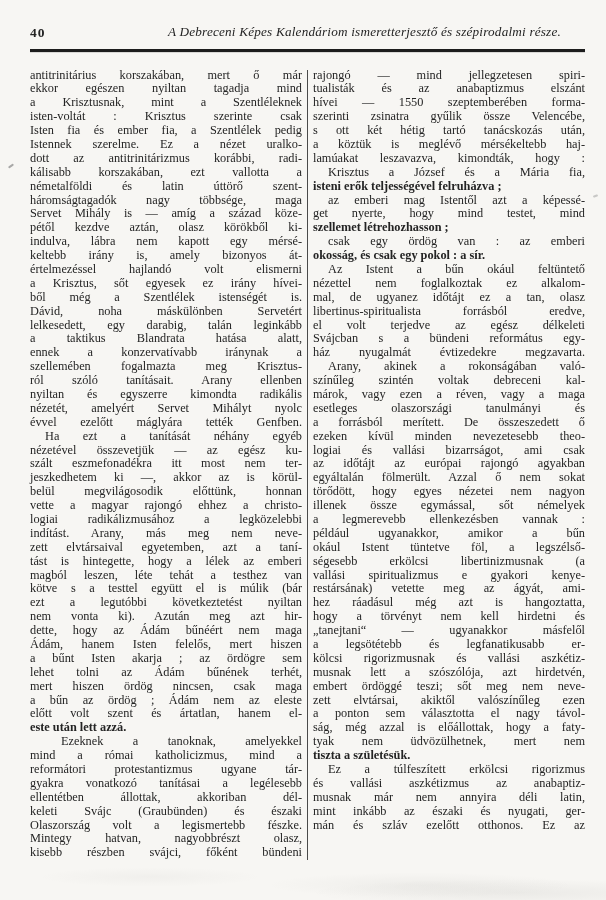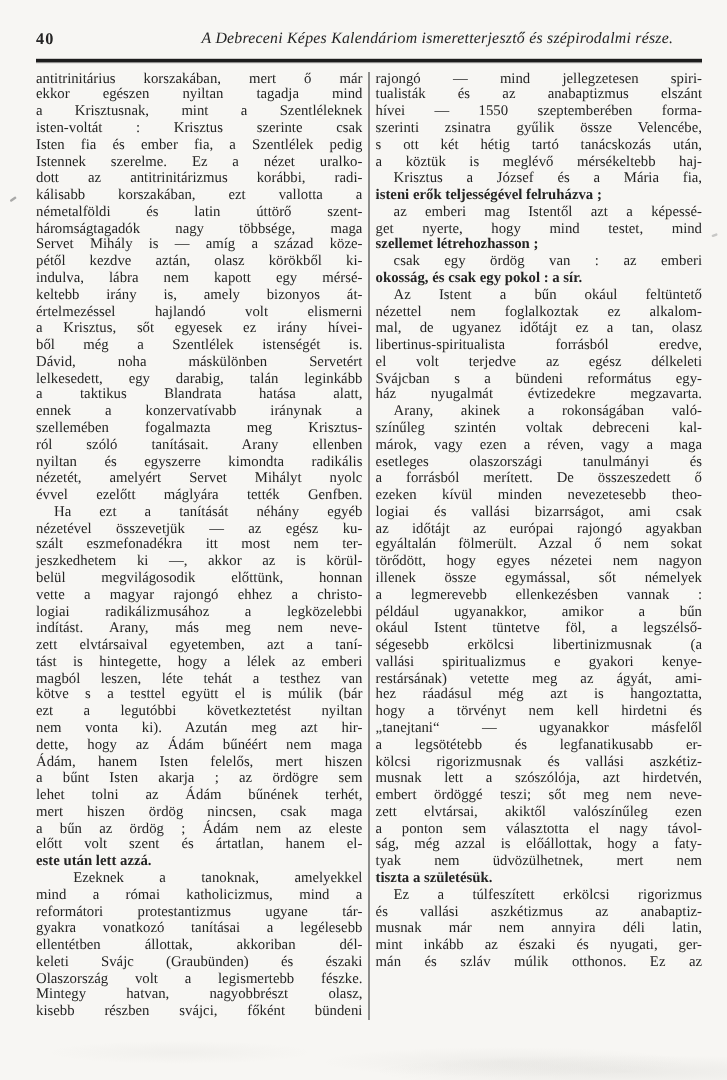--- a/index.html
+++ b/index.html
@@ -30,21 +30,21 @@
     padding-right: 24px;
     white-space: nowrap;
   }
   .rule {
     height: 2.5px;
     background: var(--rule, #1d1d1d);
     margin-top: 5px;
     box-shadow: 0 1px 0 rgba(0,0,0,0.12);
   }
   
-  .cols { display: flex; margin-top: 7px; align-items: stretch; }
+  .cols { display: flex; margin-top: 17px; align-items: stretch; }
   .col { width: 272px; }
   .divider {
     width: 1px;
     background: var(--divider, #4a4a4a);
     margin: 1px 5px 0 5px;
   }
   .line {
     font-size: 12.3px;
     line-height: 13.9px;
     height: 13.9px;
@@ -153,20 +153,21 @@
     <div class="divider"></div>
 
     <div class="col">
 
     <div class="line">rajongó — mind jellegzetesen spiri-</div>
         <div class="line">tualisták és az anabaptizmus elszánt</div>
         <div class="line">hívei — 1550 szeptemberében forma-</div>
         <div class="line">szerinti zsinatra gyűlik össze Velencébe,</div>
         <div class="line">s ott két hétig tartó tanácskozás után,</div>
         <div class="line">a köztük is meglévő mérsékeltebb haj-</div>
+        <div class="line">lamúakat leszavazva, kimondták, hogy :</div>
         <div class="line ind1">Krisztus a József és a Mária fia,</div>
         <div class="line end">isteni erők teljességével felruházva ;</div>
         <div class="line ind1">az emberi mag Istentől azt a képessé-</div>
         <div class="line">get nyerte, hogy mind testet, mind</div>
         <div class="line end">szellemet létrehozhasson ;</div>
         <div class="line ind1">csak egy ördög van : az emberi</div>
         <div class="line end">okosság, és csak egy pokol : a sír.</div>
         <div class="line ind1">Az Istent a bűn okául feltüntető</div>
         <div class="line">nézettel nem foglalkoztak ez alkalom-</div>
         <div class="line">mal, de ugyanez időtájt ez a tan, olasz</div>
@@ -200,21 +201,21 @@
         <div class="line">embert ördöggé teszi; sőt meg nem neve-</div>
         <div class="line">zett elvtársai, akiktől valószínűleg ezen</div>
         <div class="line">a ponton sem választotta el nagy távol-</div>
         <div class="line">ság, még azzal is előállottak, hogy a faty-</div>
         <div class="line">tyak nem üdvözülhetnek, mert nem</div>
         <div class="line end">tiszta a születésük.</div>
         <div class="line ind1">Ez a túlfeszített erkölcsi rigorizmus</div>
         <div class="line">és vallási aszkétizmus az anabaptiz-</div>
         <div class="line">musnak már nem annyira déli latin,</div>
         <div class="line">mint inkább az északi és nyugati, ger-</div>
-        <div class="line">mán és szláv múlik otthonos. Ez az</div>
+        <div class="line">mán és szláv ezelőtt otthonos. Ez az</div>
       </div>
   </div>
 
   <div class="artifact tick1"></div>
   <div class="artifact tick2"></div>
   <div class="artifact smudge"></div>
 
 </div>
 
 </body></html>

